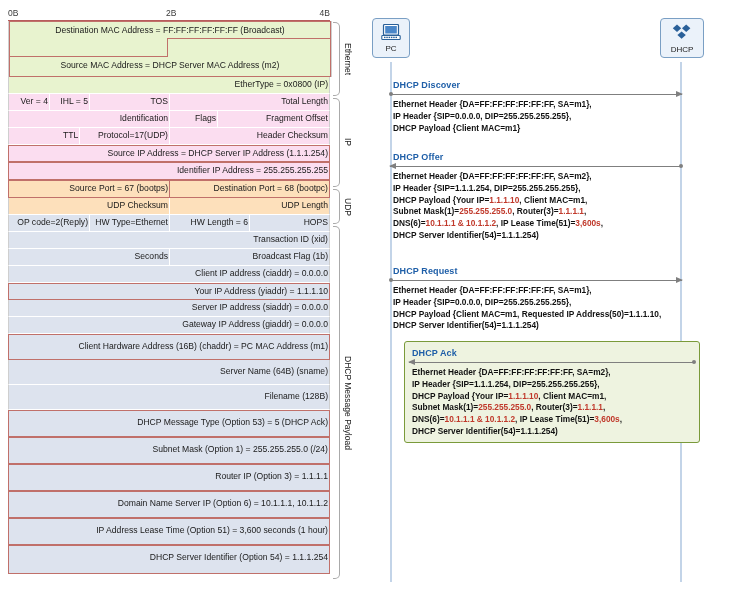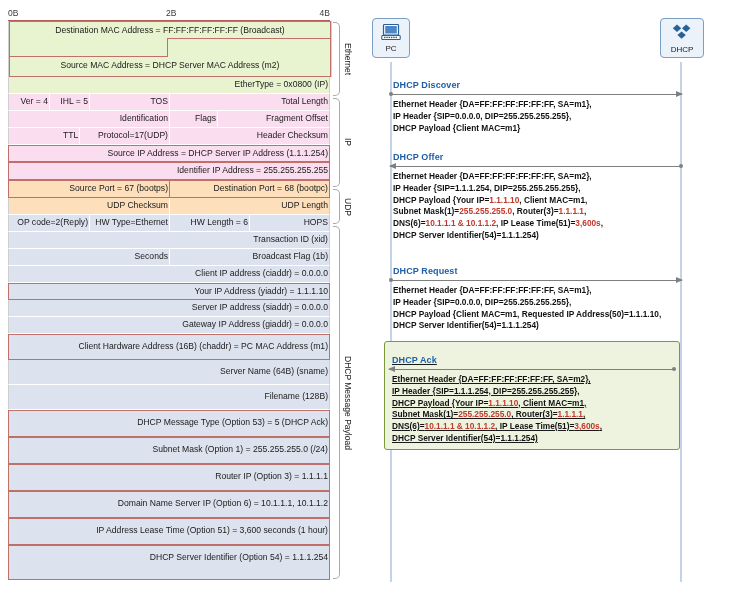--- a/index.html
+++ b/index.html
@@ -88,21 +88,21 @@
            background:#7f7f7f;}
   .dot-left{left:-1px;}
   .dot-right{right:-1px;}
 
   .msg-body{font-size:8.3px;line-height:1.42;color:#111;
             margin:1px 0 0 3px;white-space:nowrap;font-weight:bold;}
   .msg-body .v{color:#c0392b;}
 
   .msg.boxed{box-sizing:border-box;background:#eef3e0;
              border:1.4px solid #7a9a3a;border-radius:3px;
-             padding:13px 2px 4px 2px;left:12px;width:296px;text-decoration:underline;}
+             padding:6px 2px 4px 2px;left:32px;width:296px;}
   .msg.boxed .msg-title{margin-left:5px;}
   .msg.boxed .msg-body{margin-left:5px;}
   .msg.boxed .arrow{margin:0 2px;}
 </style>
 </head>
 <body>
 
 <div id="packet">
 
   <div class="ruler">
@@ -200,21 +200,21 @@
     </div>
     <div class="row hl" style="height:27px">
       <div class="cell dhcp" style="width:100%;padding-top:7px">Router IP (Option 3) = 1.1.1.1</div>
     </div>
     <div class="row hl" style="height:27px">
       <div class="cell dhcp" style="width:100%;padding-top:7px">Domain Name Server IP (Option 6) = 10.1.1.1, 10.1.1.2</div>
     </div>
     <div class="row hl" style="height:27px">
       <div class="cell dhcp" style="width:100%;padding-top:7px">IP Address Lease Time (Option 51) = 3,600 seconds (1 hour)</div>
     </div>
-    <div class="row hl" style="height:35px">
+    <div class="row hl" style="height:29px">
       <div class="cell dhcp" style="width:100%;padding-top:7px">DHCP Server Identifier (Option 54) = 1.1.1.254</div>
     </div>
 
   </div>
 </div>
 
 <div class="brackets">
   <div class="brk" style="height:76px">
     <div class="brkline" style="height:74px"></div>
     <div class="brklabel" style="height:74px">Ethernet</div>

